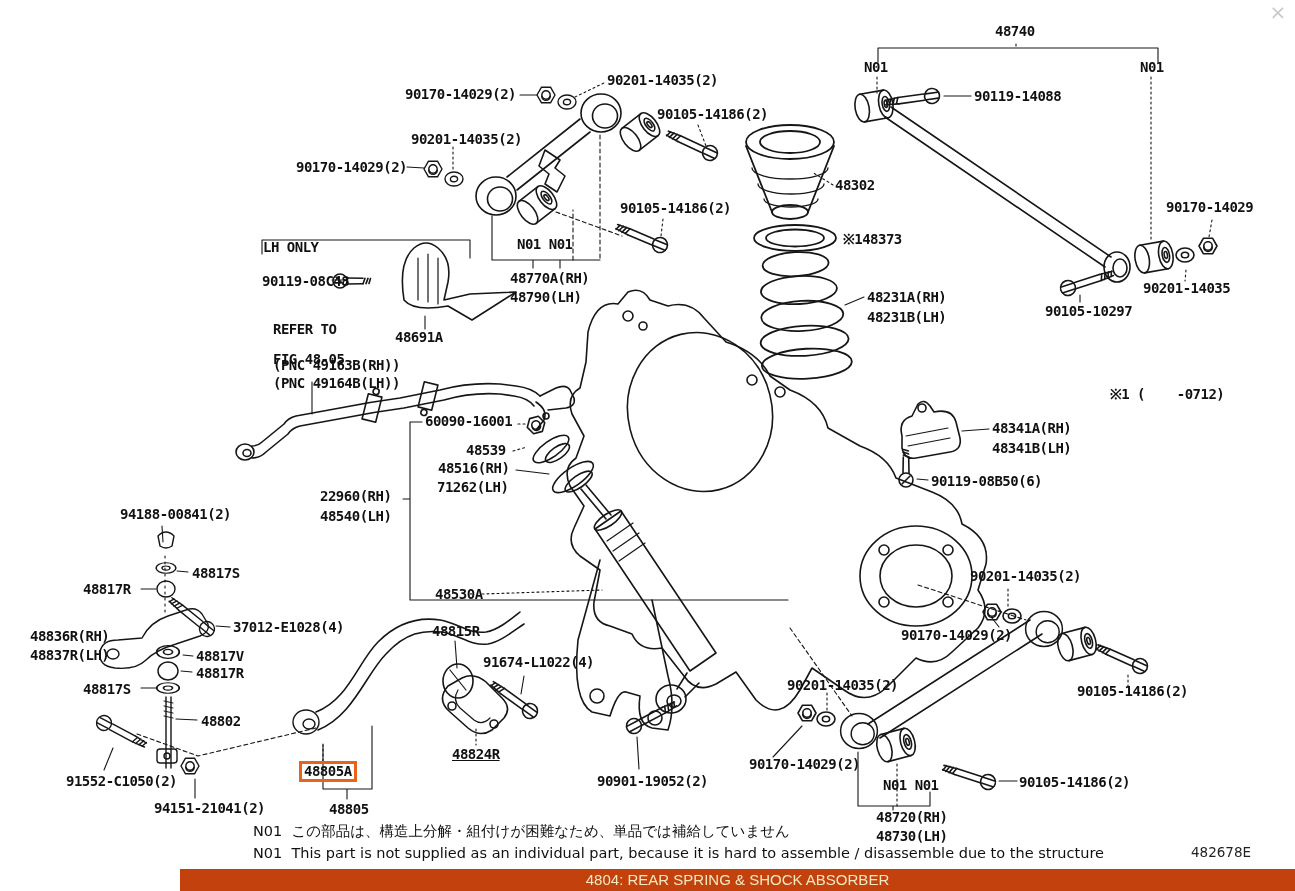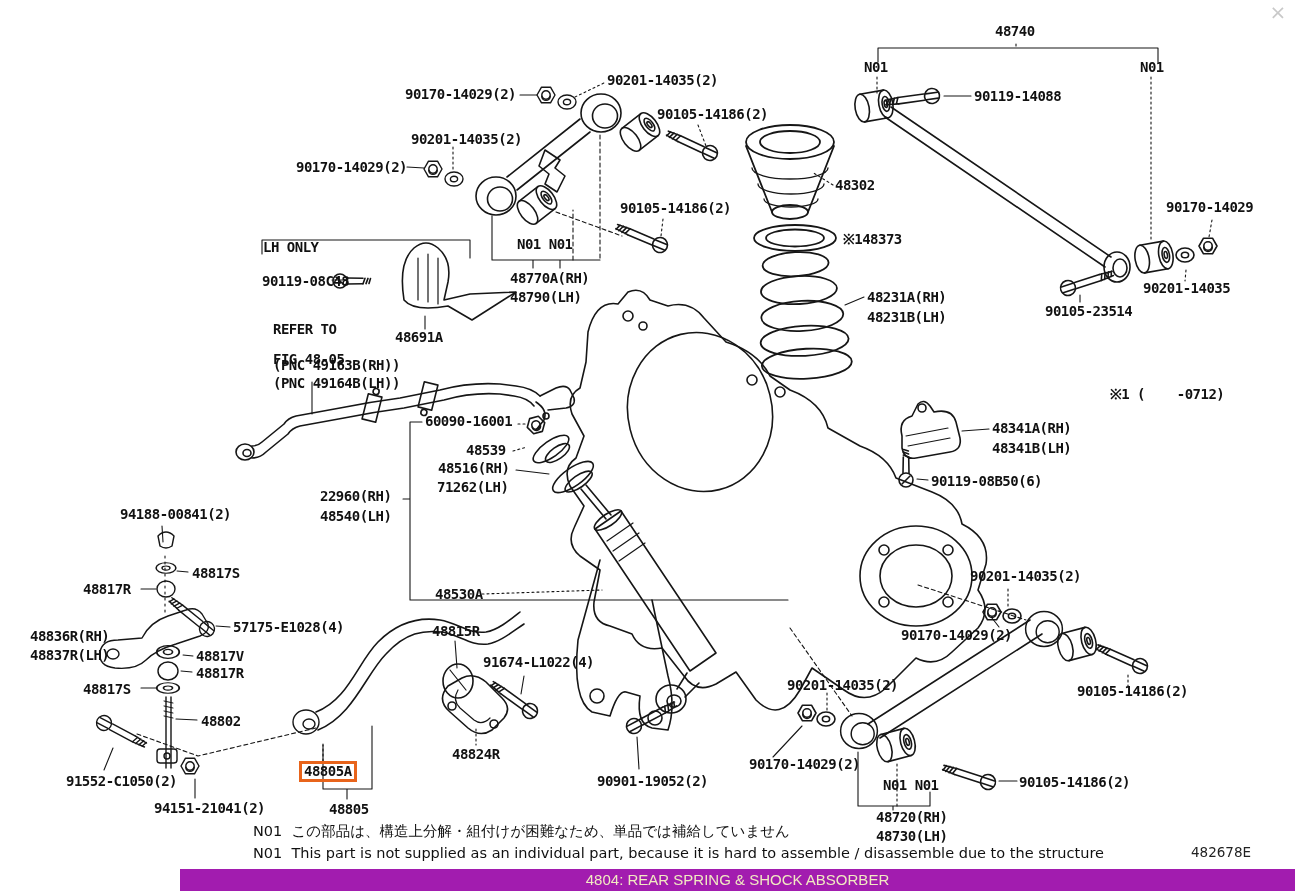--- a/index.html
+++ b/index.html
@@ -280,21 +280,21 @@
     <div class="part-label" style="left: 620px; top: 201px;">90105-14186(2)</div>
     <div class="part-label" style="left: 517px; top: 237px;">N01 N01</div>
     <div class="part-label" style="left: 510px; top: 271px;">48770A(RH)</div>
     <div class="part-label" style="left: 510px; top: 290px;">48790(LH)</div>
     <div class="part-label" style="left: 995px; top: 24px;">48740</div>
     <div class="part-label" style="left: 864px; top: 60px;">N01</div>
     <div class="part-label" style="left: 1140px; top: 60px;">N01</div>
     <div class="part-label" style="left: 974px; top: 89px;">90119-14088</div>
     <div class="part-label" style="left: 1166px; top: 200px;">90170-14029</div>
     <div class="part-label" style="left: 1143px; top: 281px;">90201-14035</div>
-    <div class="part-label" style="left: 1045px; top: 304px;">90105-23514</div>
+    <div class="part-label" style="left: 1045px; top: 304px;">90105-10297</div>
     <div class="part-label" style="left: 835px; top: 178px;">48302</div>
     <div class="part-label" style="left: 843px; top: 232px;">※148373</div>
     <div class="part-label" style="left: 867px; top: 290px;">48231A(RH)</div>
     <div class="part-label" style="left: 867px; top: 310px;">48231B(LH)</div>
     <div class="part-label" style="left: 1110px; top: 387px;">※1 (    -0712)</div>
     <div class="part-label" style="left: 263px; top: 221px; margin-top: 19px;">LH ONLY</div>
     <div class="part-label" style="left: 262px; top: 274px;">90119-08C48</div>
     <div class="part-label" style="left: 273px; top: 322px;">REFER TO</div>
     <div class="part-label" style="left: 273px; top: 340px; margin-top: 12px;">FIG 48-05</div>
     <div class="part-label" style="left: 273px; top: 358px;">(PNC 49163B(RH))</div>
@@ -307,45 +307,45 @@
     <div class="part-label" style="left: 320px; top: 489px;">22960(RH)</div>
     <div class="part-label" style="left: 320px; top: 509px;">48540(LH)</div>
     <div class="part-label" style="left: 992px; top: 421px;">48341A(RH)</div>
     <div class="part-label" style="left: 992px; top: 441px;">48341B(LH)</div>
     <div class="part-label" style="left: 931px; top: 474px;">90119-08B50(6)</div>
     <div class="part-label" style="left: 120px; top: 507px;">94188-00841(2)</div>
     <div class="part-label" style="left: 192px; top: 566px;">48817S</div>
     <div class="part-label" style="left: 83px; top: 582px;">48817R</div>
     <div class="part-label" style="left: 30px; top: 629px;">48836R(RH)</div>
     <div class="part-label" style="left: 30px; top: 648px;">48837R(LH)</div>
-    <div class="part-label" style="left: 233px; top: 620px;">57175-E1028(4)</div>
+    <div class="part-label" style="left: 233px; top: 620px;">37012-E1028(4)</div>
     <div class="part-label" style="left: 196px; top: 649px;">48817V</div>
     <div class="part-label" style="left: 196px; top: 666px;">48817R</div>
     <div class="part-label" style="left: 83px; top: 682px;">48817S</div>
     <div class="part-label" style="left: 201px; top: 714px;">48802</div>
     <div class="part-label" style="left: 66px; top: 774px;">91552-C1050(2)</div>
     <div class="part-label" style="left: 154px; top: 801px;">94151-21041(2)</div>
     <div class="part-label hl" style="left: 304px; top: 765px;">48805A</div>
     <div class="part-label" style="left: 329px; top: 802px;">48805</div>
     <div class="part-label" style="left: 435px; top: 587px;">48530A</div>
     <div class="part-label" style="left: 432px; top: 624px; text-align: right;">48815R</div>
     <div class="part-label" style="left: 483px; top: 655px; text-align: center;">91674-L1022(4)</div>
-    <div class="part-label" style="left: 452px; top: 747px;">48824R</div>
+    <div class="part-label" style="left: 452px; top: 747px; text-decoration: underline;">48824R</div>
     <div class="part-label" style="left: 597px; top: 774px;">90901-19052(2)</div>
     <div class="part-label" style="left: 970px; top: 569px;">90201-14035(2)</div>
     <div class="part-label" style="left: 901px; top: 628px;">90170-14029(2)</div>
     <div class="part-label" style="left: 1077px; top: 684px;">90105-14186(2)</div>
     <div class="part-label" style="left: 787px; top: 678px;">90201-14035(2)</div>
     <div class="part-label" style="left: 749px; top: 757px;">90170-14029(2)</div>
     <div class="part-label" style="left: 883px; top: 778px;">N01 N01</div>
     <div class="part-label" style="left: 876px; top: 810px;">48720(RH)</div>
     <div class="part-label" style="left: 876px; top: 829px;">48730(LH)</div>
     <div class="part-label" style="left: 1019px; top: 775px;">90105-14186(2)</div>
   </div>
 
 <div class="note-line" id="note-jp">N01  この部品は、構造上分解・組付けが困難なため、単品では補給していません</div>
 <div class="note-line" id="note-en">N01  This part is not supplied as an individual part, because it is hard to assemble / disassemble due to the structure</div>
 
 <div id="doc-code">482678E</div>
 
-<div id="title-bar" style="background: #a21caf; color: rgb(241, 233, 194);">4804: REAR SPRING &amp; SHOCK ABSORBER</div>
+<div id="title-bar" style="background: #c2410c; color: rgb(241, 233, 194);">4804: REAR SPRING &amp; SHOCK ABSORBER</div>
 
 <div id="close-btn">×</div>
 
 </body></html>

